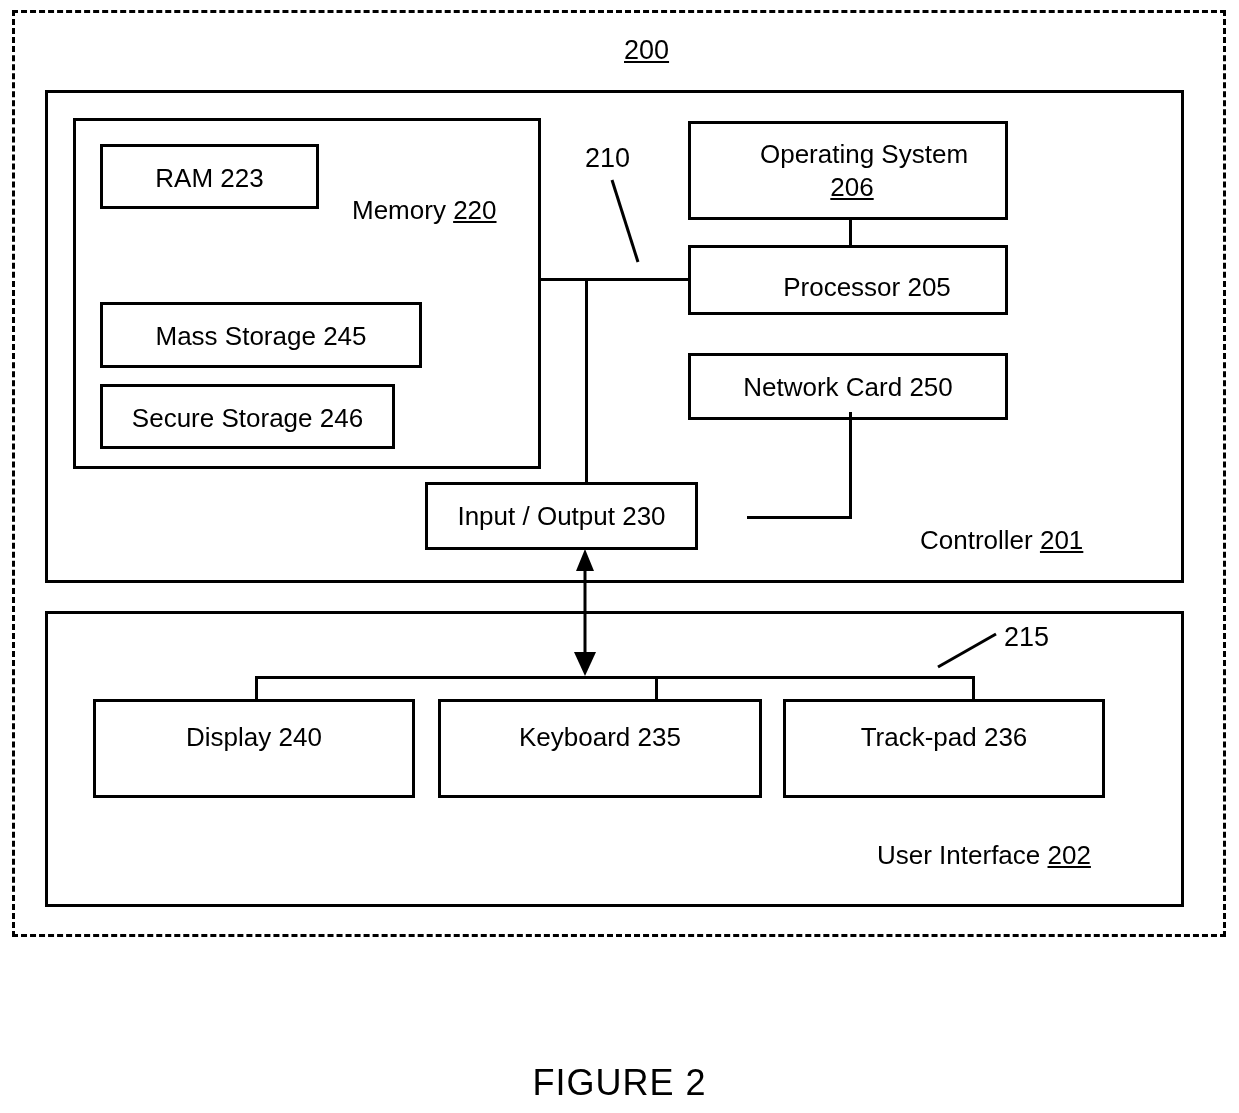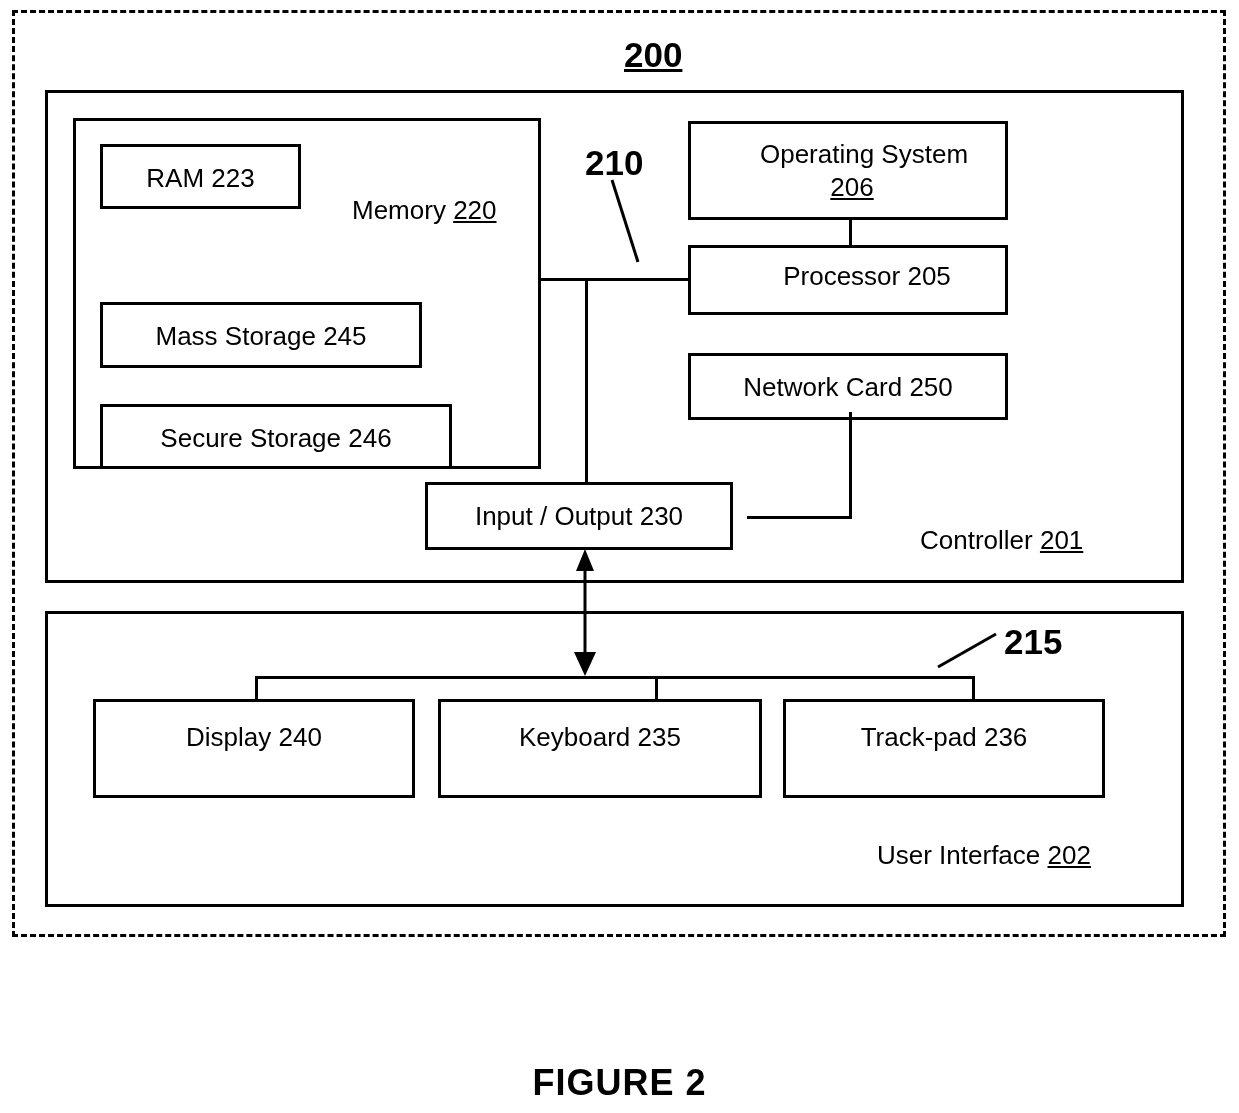--- a/index.html
+++ b/index.html
@@ -50,23 +50,22 @@
     white-space: nowrap;
     font-size: 26px;
     color: #000000;
   }
   .free-label .num {
     text-decoration: underline;
   }
   .ref-num {
     position: absolute;
     white-space: nowrap;
-    font-size: 35px;
+    font-size: 27px;
     color: #000000;
-    font-weight: bold;
   }
   .ref-num.underlined {
     text-decoration: underline;
   }
   
   .hline {
     position: absolute;
     height: 0;
     border-top: 3px solid #000000;
   }
@@ -75,21 +74,21 @@
     width: 0;
     border-left: 3px solid #000000;
   }
   
   .figure-caption {
     position: absolute;
     left: 0;
     right: 0;
     text-align: center;
     font-size: 36px;
-    font-weight: bold;
+    font-weight: normal;
     letter-spacing: 1px;
     color: #000000;
   }
   svg.overlay {
     position: absolute;
     left: 0;
     top: 0;
     width: 1239px;
     height: 1113px;
     pointer-events: none;
@@ -105,47 +104,47 @@
   <div class="ref-num underlined" style="left:624px; top:35px;">200</div>
 
   <div class="box" style="left:45px; top:90px; width:1139px; height:493px;"></div>
 
   <div class="free-label" style="left:920px; top:525px;"><span>Controller </span><span class="num">201</span></div>
 
   <div class="box" style="left:73px; top:118px; width:468px; height:351px;"></div>
 
   <div class="free-label" style="left:352px; top:195px;"><span>Memory </span><span class="num">220</span></div>
 
-  <div class="box" style="left:100px; top:144px; width:201px; height:65px;">
+  <div class="box" style="left:100px; top:144px; width:219px; height:65px;">
     <div class="centered-label" style="top:16px;"><span>RAM </span><span class="num">223</span></div>
   </div>
 
 
   <div class="box" style="left:100px; top:302px; width:322px; height:66px;">
     <div class="centered-label" style="top:16px;"><span>Mass Storage </span><span class="num">245</span></div>
   </div>
 
-  <div class="box" style="left:100px; top:404px; width:352px; height:65px;">
+  <div class="box" style="left:100px; top:384px; width:295px; height:65px;">
     <div class="centered-label" style="top:16px;"><span>Secure Storage </span><span class="num">246</span></div>
   </div>
 
   <div class="box" style="left:688px; top:121px; width:320px; height:99px;">
     <div class="centered-label" style="top:15px;padding-left:32px;">Operating System</div>
     <div class="centered-label" style="top:48px; text-decoration:underline;margin-left:8px;">206</div>
   </div>
 
   <div class="box" style="left:688px; top:245px; width:320px; height:70px;">
-    <div class="centered-label" style="top:13px;margin-left:38px;"><span>Processor </span><span class="num">205</span></div>
+    <div class="centered-label" style="top:24px;margin-left:38px;"><span>Processor </span><span class="num">205</span></div>
   </div>
 
   <div class="box" style="left:688px; top:345px; width:320px; height:67px;margin-top:8px;">
     <div class="centered-label" style="top:16px;"><span>Network Card </span><span class="num">250</span></div>
   </div>
 
-  <div class="box" style="left:425px; top:482px; width:308px; height:68px;padding-left:7px;">
+  <div class="box" style="left:425px; top:482px; width:273px; height:68px;padding-left:7px;">
     <div class="centered-label" style="top:16px;"><span>Input / Output </span><span class="num">230</span></div>
   </div>
 
   <div class="hline" style="left:541px; top:278px; width:147px;"></div>
 
   <div class="vline" style="left:585px; top:278px; height:204px;"></div>
 
   <div class="vline" style="left:849px; top:220px; height:25px;"></div>
 
   <div class="vline" style="left:849px; top:412px; height:104px;"></div>

